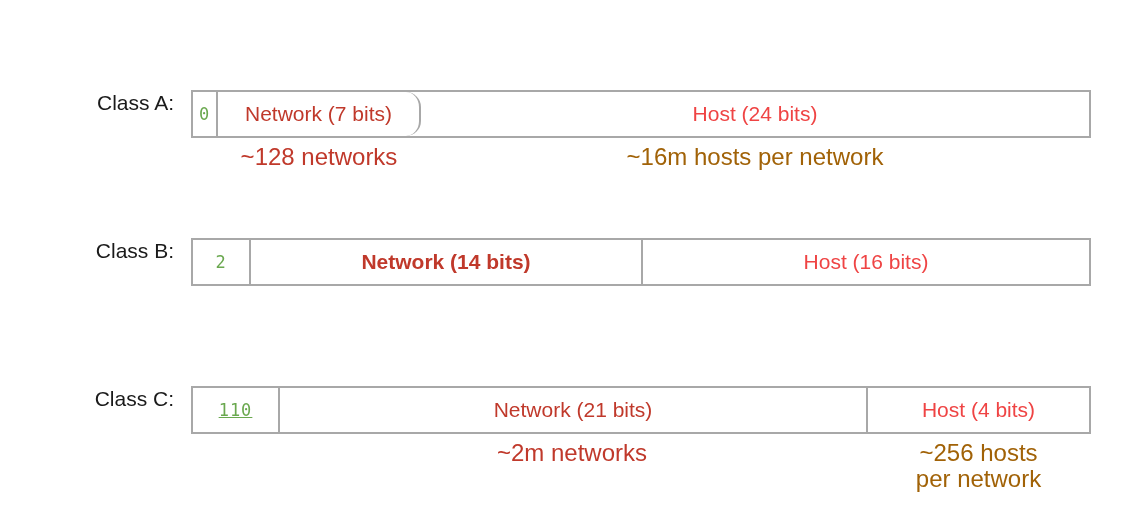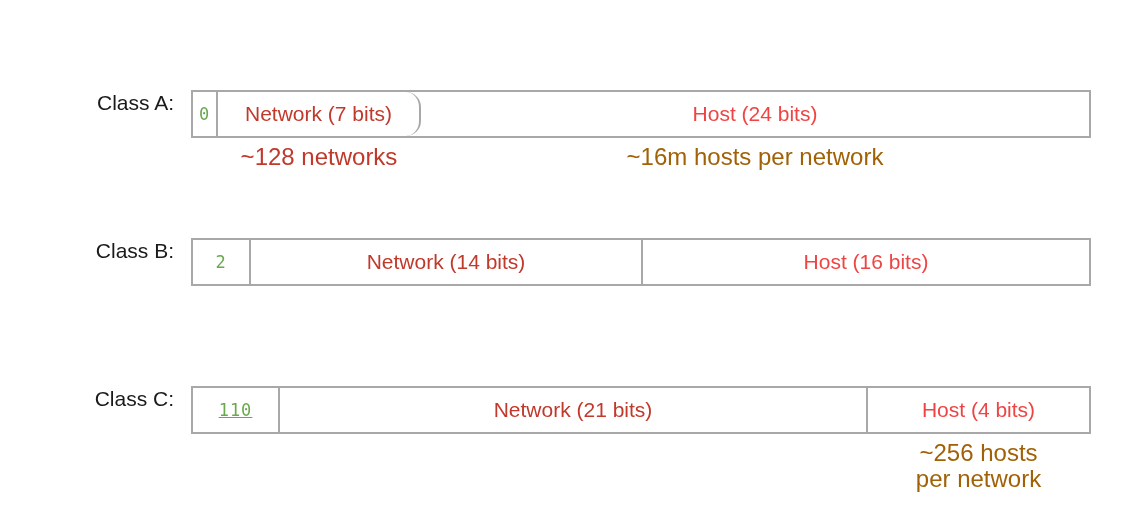--- a/index.html
+++ b/index.html
@@ -128,32 +128,33 @@
 
     <div class="caption caption-network">~128 networks</div>
     <div class="caption caption-host">~16m hosts per network</div>
   </div>
 
   <div class="class-row row-b">
     <div class="class-label">Class B:</div>
 
     <div class="bitbar">
       <div class="cell cell-prefix" style="width:58px;">2</div>
-      <div class="cell cell-network" style="width:392px;">Network (14 bits)</div>
+      <div class="cell cell-network" style="width:392px;font-weight:bold;">Network (14 bits)</div>
       <div class="cell cell-host" style="width:446px;">Host (16 bits)</div>
     </div>
 
   </div>
 
   <div class="class-row row-c">
     <div class="class-label">Class C:</div>
 
     <div class="bitbar">
       <div class="cell cell-prefix" style="width:87px;text-decoration:underline;">110</div>
       <div class="cell cell-network" style="width:588px;">Network (21 bits)</div>
       <div class="cell cell-host" style="width:221px;">Host (4 bits)</div>
     </div>
 
+    <div class="caption caption-network">~2m networks</div>
     <div class="caption caption-host">~256 hosts
 per network</div>
   </div>
 
 </div>
 
 </body></html>

